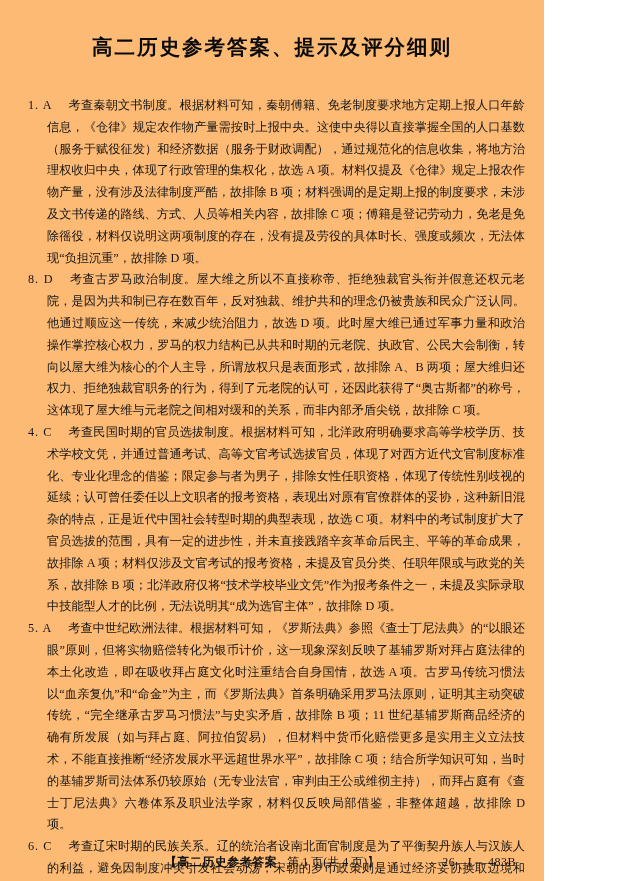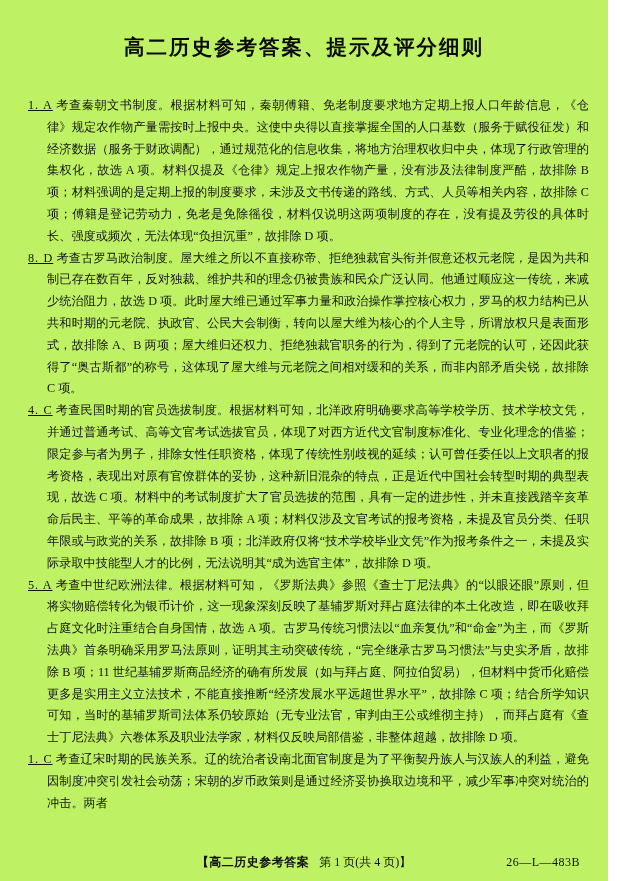--- a/index.html
+++ b/index.html
@@ -2,23 +2,23 @@
 <html><head>
 <meta charset="utf-8">
 <style>
   html, body {
     margin: 0;
     padding: 0;
     background: #ffffff;
   }
   .page {
     position: relative;
-    width: 608px;
+    width: 544px;
     height: 881px;
-    background: #bef264;
+    background: #fdba74;
     overflow: hidden;
     font-family: "Liberation Serif", "DejaVu Serif", serif;
     color: #111111;
   }
   .doc-title {
     margin-top: 33px;
     text-align: center;
     font-family: "Liberation Sans", "DejaVu Sans", sans-serif;
     font-weight: bold;
     font-size: 20.5px;
@@ -33,23 +33,22 @@
     text-justify: inter-ideograph;
     color: #141414;
   }
   .answer-item {
     text-indent: -19px;   
     margin: 0;
     padding: 0;
   }
   .item-label {
     letter-spacing: 1px;
-    margin-right: 3px;
+    margin-right: 16px;
     white-space: nowrap;
-    text-decoration: underline;
   }
   .page-footer {
     position: absolute;
     left: 0;
     right: 0;
     bottom: 8px;
     height: 22px;
     font-size: 12px;
     line-height: 22px;
   }
@@ -81,21 +80,21 @@
 
 <div class="page">
 
   <div class="doc-title">高二历史参考答案、提示及评分细则</div>
 
   <div class="content">
     <p class="answer-item"><span class="item-label">1. A</span><span>考查秦朝文书制度。根据材料可知，秦朝傅籍、免老制度要求地方定期上报人口年龄信息，《仓律》规定农作物产量需按时上报中央。这使中央得以直接掌握全国的人口基数（服务于赋役征发）和经济数据（服务于财政调配），通过规范化的信息收集，将地方治理权收归中央，体现了行政管理的集权化，故选 A 项。材料仅提及《仓律》规定上报农作物产量，没有涉及法律制度严酷，故排除 B 项；材料强调的是定期上报的制度要求，未涉及文书传递的路线、方式、人员等相关内容，故排除 C 项；傅籍是登记劳动力，免老是免除徭役，材料仅说明这两项制度的存在，没有提及劳役的具体时长、强度或频次，无法体现“负担沉重”，故排除 D 项。</span></p>
     <p class="answer-item"><span class="item-label">8. D</span><span>考查古罗马政治制度。屋大维之所以不直接称帝、拒绝独裁官头衔并假意还权元老院，是因为共和制已存在数百年，反对独裁、维护共和的理念仍被贵族和民众广泛认同。他通过顺应这一传统，来减少统治阻力，故选 D 项。此时屋大维已通过军事力量和政治操作掌控核心权力，罗马的权力结构已从共和时期的元老院、执政官、公民大会制衡，转向以屋大维为核心的个人主导，所谓放权只是表面形式，故排除 A、B 两项；屋大维归还权力、拒绝独裁官职务的行为，得到了元老院的认可，还因此获得了“奥古斯都”的称号，这体现了屋大维与元老院之间相对缓和的关系，而非内部矛盾尖锐，故排除 C 项。</span></p>
     <p class="answer-item"><span class="item-label">4. C</span><span>考查民国时期的官员选拔制度。根据材料可知，北洋政府明确要求高等学校学历、技术学校文凭，并通过普通考试、高等文官考试选拔官员，体现了对西方近代文官制度标准化、专业化理念的借鉴；限定参与者为男子，排除女性任职资格，体现了传统性别歧视的延续；认可曾任委任以上文职者的报考资格，表现出对原有官僚群体的妥协，这种新旧混杂的特点，正是近代中国社会转型时期的典型表现，故选 C 项。材料中的考试制度扩大了官员选拔的范围，具有一定的进步性，并未直接践踏辛亥革命后民主、平等的革命成果，故排除 A 项；材料仅涉及文官考试的报考资格，未提及官员分类、任职年限或与政党的关系，故排除 B 项；北洋政府仅将“技术学校毕业文凭”作为报考条件之一，未提及实际录取中技能型人才的比例，无法说明其“成为选官主体”，故排除 D 项。</span></p>
     <p class="answer-item"><span class="item-label">5. A</span><span>考查中世纪欧洲法律。根据材料可知，《罗斯法典》参照《查士丁尼法典》的“以眼还眼”原则，但将实物赔偿转化为银币计价，这一现象深刻反映了基辅罗斯对拜占庭法律的本土化改造，即在吸收拜占庭文化时注重结合自身国情，故选 A 项。古罗马传统习惯法以“血亲复仇”和“命金”为主，而《罗斯法典》首条明确采用罗马法原则，证明其主动突破传统，“完全继承古罗马习惯法”与史实矛盾，故排除 B 项；11 世纪基辅罗斯商品经济的确有所发展（如与拜占庭、阿拉伯贸易），但材料中货币化赔偿更多是实用主义立法技术，不能直接推断“经济发展水平远超世界水平”，故排除 C 项；结合所学知识可知，当时的基辅罗斯司法体系仍较原始（无专业法官，审判由王公或维彻主持），而拜占庭有《查士丁尼法典》六卷体系及职业法学家，材料仅反映局部借鉴，非整体超越，故排除 D 项。</span></p>
-    <p class="answer-item"><span class="item-label">1. C</span><span>考查辽宋时期的民族关系。辽的统治者设南北面官制度是为了平衡契丹族人与汉族人的利益，避免因制度冲突引发社会动荡；宋朝的岁币政策则是通过经济妥协换取边境和平，减少军事冲突对统治的冲击。两者</span></p>
+    <p class="answer-item"><span class="item-label">6. C</span><span>考查辽宋时期的民族关系。辽的统治者设南北面官制度是为了平衡契丹族人与汉族人的利益，避免因制度冲突引发社会动荡；宋朝的岁币政策则是通过经济妥协换取边境和平，减少军事冲突对统治的冲击。两者</span></p>
   </div>
 
   <div class="page-footer">
     <div class="footer-center">
       <span class="footer-title-bold">【高二历史参考答案</span><span class="footer-page">第 1 页(共 4 页)】</span>
     </div>
     <span class="footer-code">26—L—483B</span>
   </div>
 
 </div>

